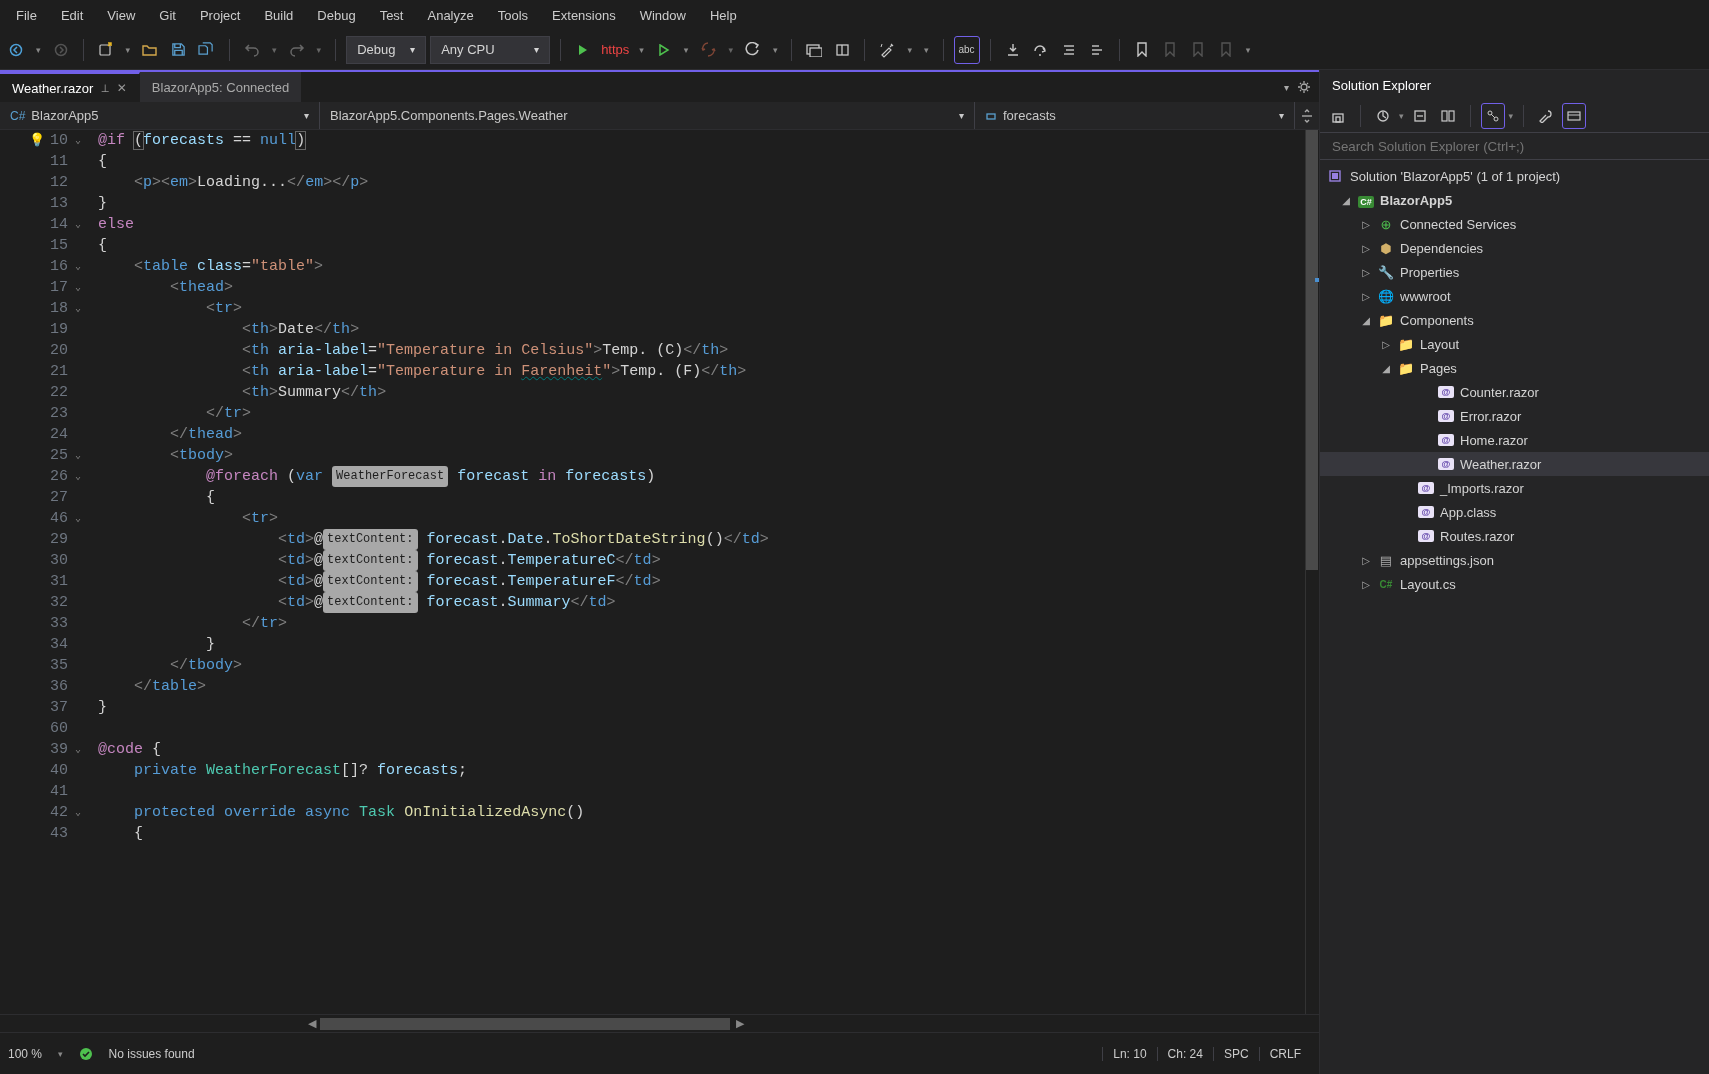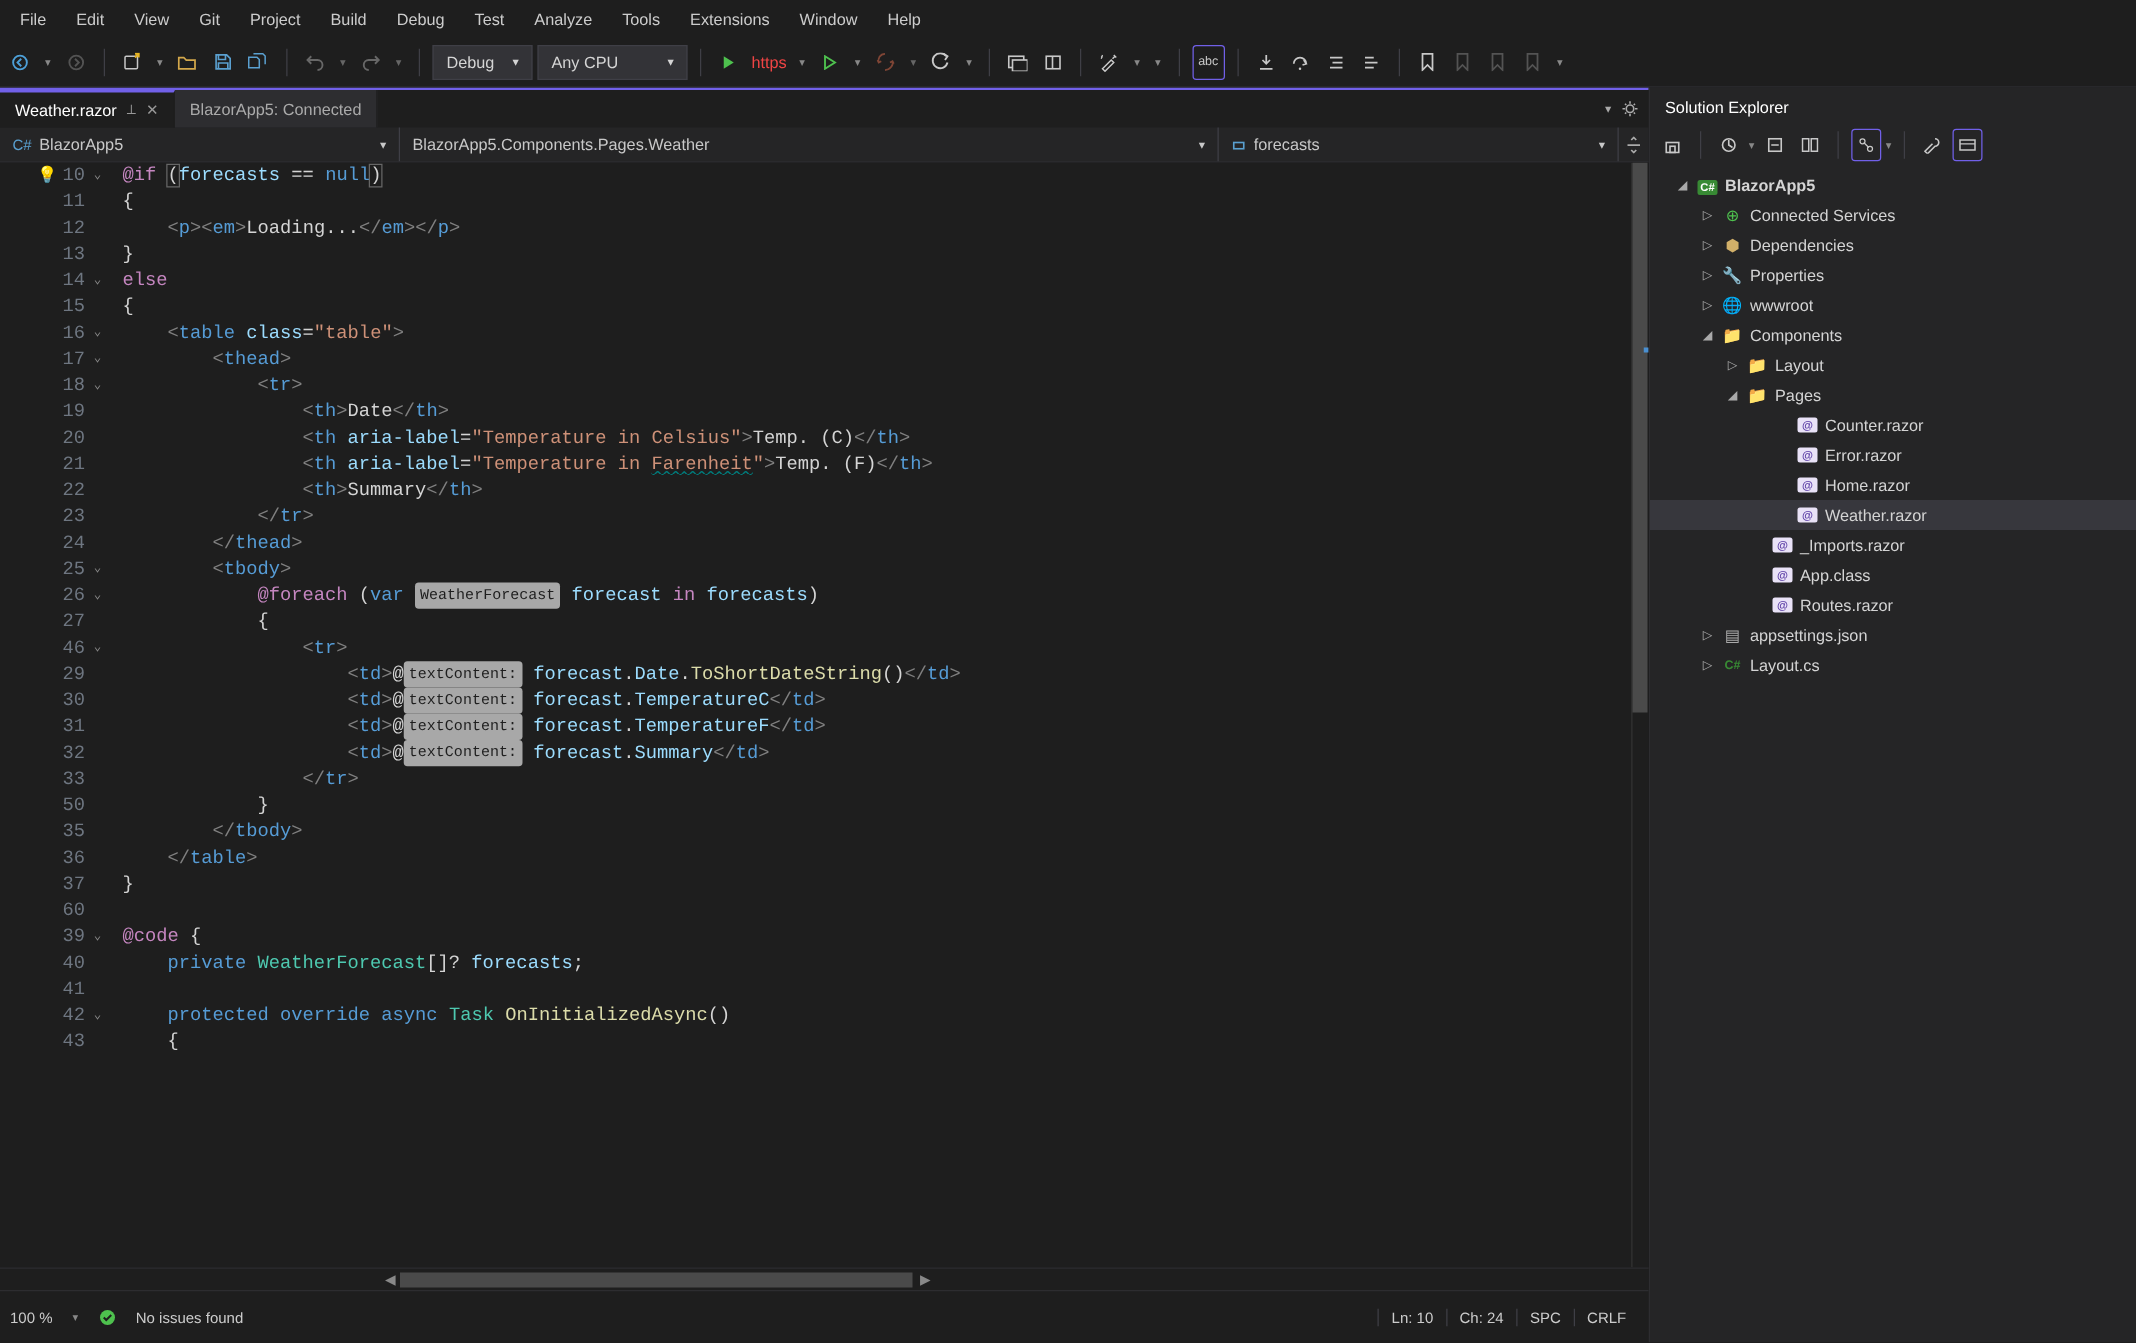--- a/index.html
+++ b/index.html
@@ -638,21 +638,21 @@
           </div>
           <div class="gutter-line">
             <span>32</span>
             <span class="fold-mark"></span>
           </div>
           <div class="gutter-line">
             <span>33</span>
             <span class="fold-mark"></span>
           </div>
           <div class="gutter-line">
-            <span>50</span>
+            <span>34</span>
             <span class="fold-mark"></span>
           </div>
           <div class="gutter-line">
             <span>35</span>
             <span class="fold-mark"></span>
           </div>
           <div class="gutter-line">
             <span>36</span>
             <span class="fold-mark"></span>
           </div>
@@ -761,21 +761,31 @@
             <path d="M9 2 A3 3 0 1 1 9 8 L3 14 L1 12 L7 6" fill="none" stroke="#c8c8c8" stroke-width="1.3"></path>
           </svg>
         </span>
       <span class="tb-btn boxed">
           <svg width="14" height="10" viewBox="0 0 14 10">
             <rect x="1" y="1" width="12" height="8" fill="none" stroke="#c8c8c8" stroke-width="1.2"></rect>
             <line x1="1" y1="4" x2="13" y2="4" stroke="#c8c8c8"></line>
           </svg>
         </span>
     </div>
+    <input class="sln-search" placeholder="Search Solution Explorer (Ctrl+;)" style="">
     <div class="sln-tree">
+      <div class="tree-row" style="padding-left:8px">
+        <span class="tree-icon ic-sol">
+          <svg width="14" height="14" viewBox="0 0 14 14">
+              <rect x="2" y="2" width="10" height="10" fill="none" stroke="#9880e0" stroke-width="1.4"></rect>
+              <rect x="4" y="4" width="6" height="6" fill="#9880e0"></rect>
+            </svg>
+        </span>
+        <span class="tree-label">Solution 'BlazorApp5' (1 of 1 project)</span>
+      </div>
       <div class="tree-row" style="padding-left:20px">
         <span class="tree-expander">◢</span>
         <span class="tree-icon"><span style="background:#388a34;color:#fff;font-size:9px;padding:1px 2px;border-radius:2px;font-weight:bold">C#</span></span>
         <span class="tree-label bold">BlazorApp5</span>
       </div>
       <div class="tree-row" style="padding-left:40px">
         <span class="tree-expander">▷</span>
         <span class="tree-icon ic-connected">⊕</span>
         <span class="tree-label">Connected Services</span>
       </div>

